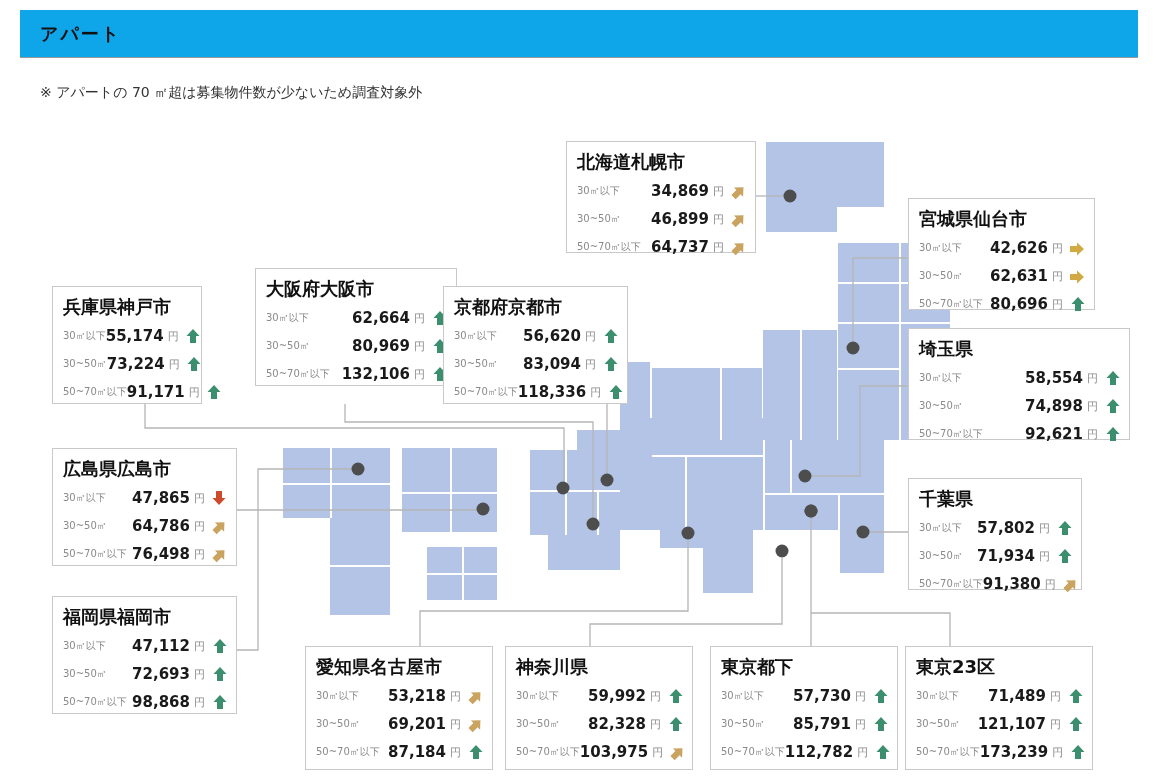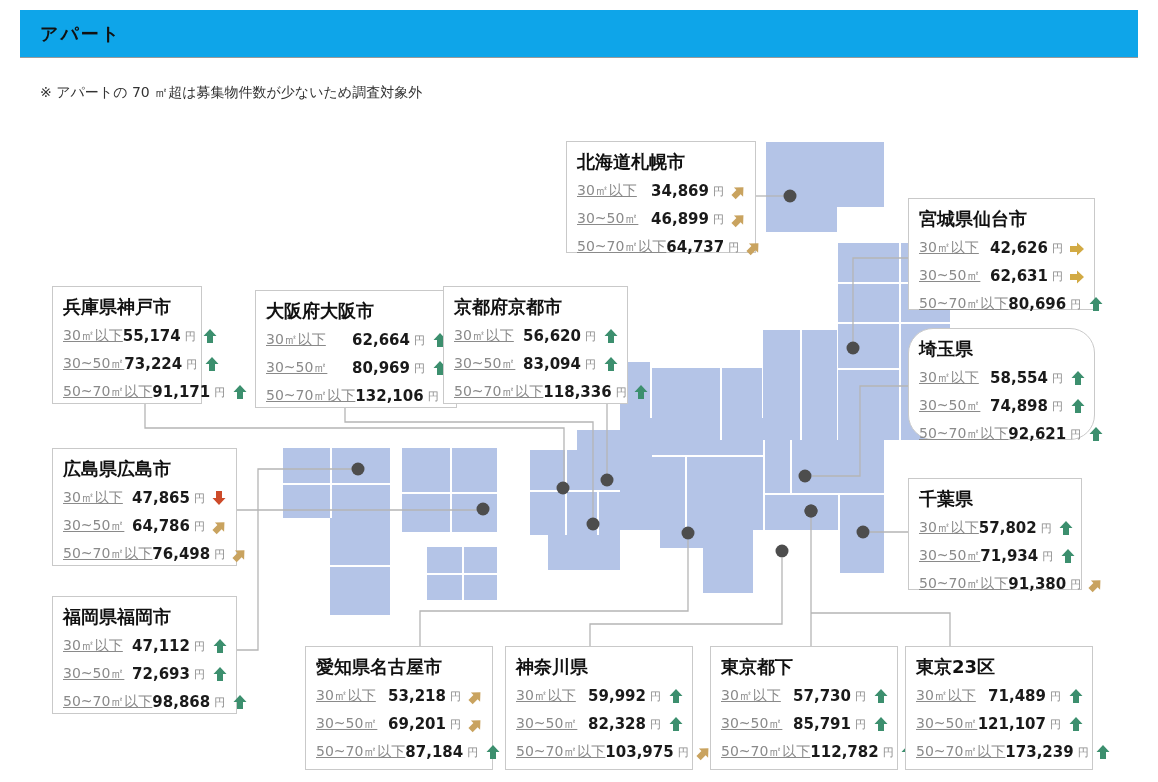--- a/index.html
+++ b/index.html
@@ -16,21 +16,21 @@
   .tile{position:absolute;background:#b4c4e7;}
   .wline{position:absolute;background:#ffffff;}
 
   
   #overlay{position:absolute;left:0;top:0;pointer-events:none;}
 
   
   .region-box{position:absolute;background:#fff;border:1px solid #c9c9c9;box-sizing:border-box;}
   .region-title{font-weight:bold;font-size:18px;color:#111;padding:8px 10px 3px 10px;white-space:nowrap;}
   .region-row{display:flex;align-items:center;height:28px;padding:0 8px 0 10px;}
-  .row-label{color:#8a8a8a;font-size:14px;flex:0 0 auto;white-space:nowrap;text-decoration:underline;}
+  .row-label{color:#8a8a8a;font-size:10px;flex:0 0 auto;white-space:nowrap;}
   .row-value{flex:1 1 auto;text-align:right;font-weight:bold;font-size:15px;color:#1a1a1a;white-space:nowrap;}
   .row-unit{color:#8a8a8a;font-size:11px;margin-left:4px;}
   .row-arrow{width:17px;height:17px;margin-left:6px;flex:0 0 auto;display:flex;align-items:center;justify-content:center;}
   .row-arrow svg{display:block;}
   .rot-up{transform:rotate(0deg);}
   .rot-up-right{transform:rotate(45deg);}
   .rot-right{transform:rotate(90deg);}
   .rot-down{transform:rotate(180deg);}
 </style>
 </head>
@@ -209,21 +209,21 @@
     <span class="row-label">50~70㎡以下</span>
     <span class="row-value">91,171</span>
     <span class="row-unit">円</span>
     <span class="row-arrow rot-up">
             <svg width="16" height="16" viewBox="0 0 16 16">
               <path d="M8 1 L14.5 8 L11 8 L11 15 L5 15 L5 8 L1.5 8 Z" fill="#3c8f6e"></path>
             </svg>
           </span>
   </div>
       </div>
-      <div class="region-box" style="left: 255px; top: 290px; width: 202px; height: 118px;">
+      <div class="region-box" style="left: 255px; top: 268px; width: 202px; height: 118px;">
     <div class="region-title">大阪府大阪市</div>
   <div class="region-row">
     <span class="row-label">30㎡以下</span>
     <span class="row-value">62,664</span>
     <span class="row-unit">円</span>
     <span class="row-arrow rot-up">
             <svg width="16" height="16" viewBox="0 0 16 16">
               <path d="M8 1 L14.5 8 L11 8 L11 15 L5 15 L5 8 L1.5 8 Z" fill="#3c8f6e"></path>
             </svg>
           </span>
@@ -275,21 +275,21 @@
     <span class="row-label">50~70㎡以下</span>
     <span class="row-value">118,336</span>
     <span class="row-unit">円</span>
     <span class="row-arrow rot-up">
             <svg width="16" height="16" viewBox="0 0 16 16">
               <path d="M8 1 L14.5 8 L11 8 L11 15 L5 15 L5 8 L1.5 8 Z" fill="#3c8f6e"></path>
             </svg>
           </span>
   </div>
       </div>
-      <div class="region-box" style="left: 908px; top: 328px; width: 187px; height: 112px; border-radius: 25px;">
+      <div class="region-box" style="left: 908px; top: 328px; width: 222px; height: 112px;">
     <div class="region-title">埼玉県</div>
   <div class="region-row">
     <span class="row-label">30㎡以下</span>
     <span class="row-value">58,554</span>
     <span class="row-unit">円</span>
     <span class="row-arrow rot-up">
             <svg width="16" height="16" viewBox="0 0 16 16">
               <path d="M8 1 L14.5 8 L11 8 L11 15 L5 15 L5 8 L1.5 8 Z" fill="#3c8f6e"></path>
             </svg>
           </span>

